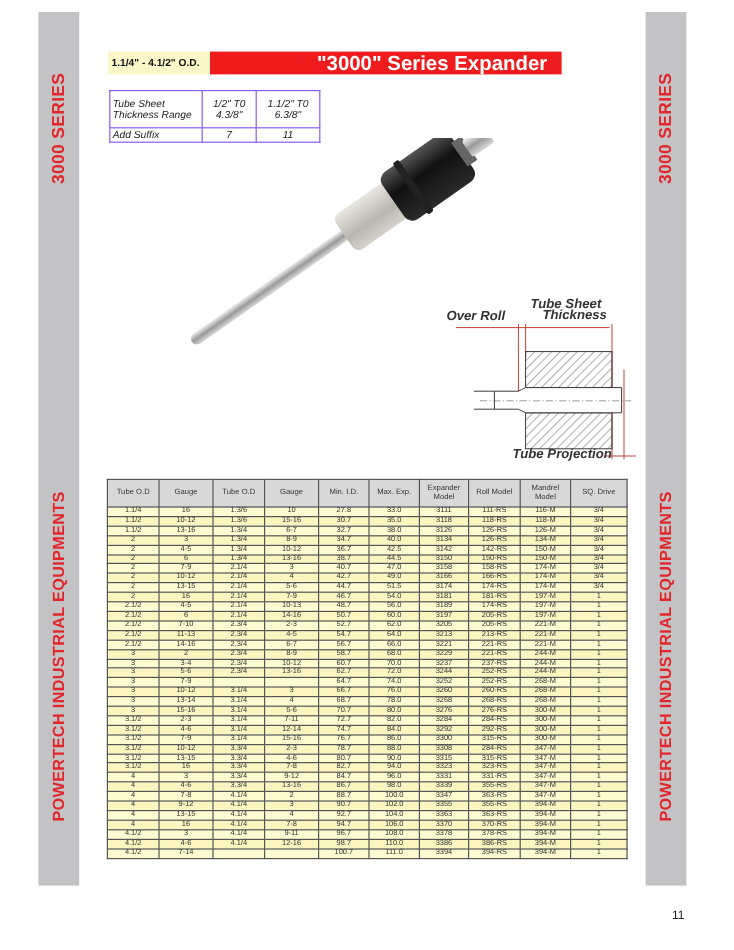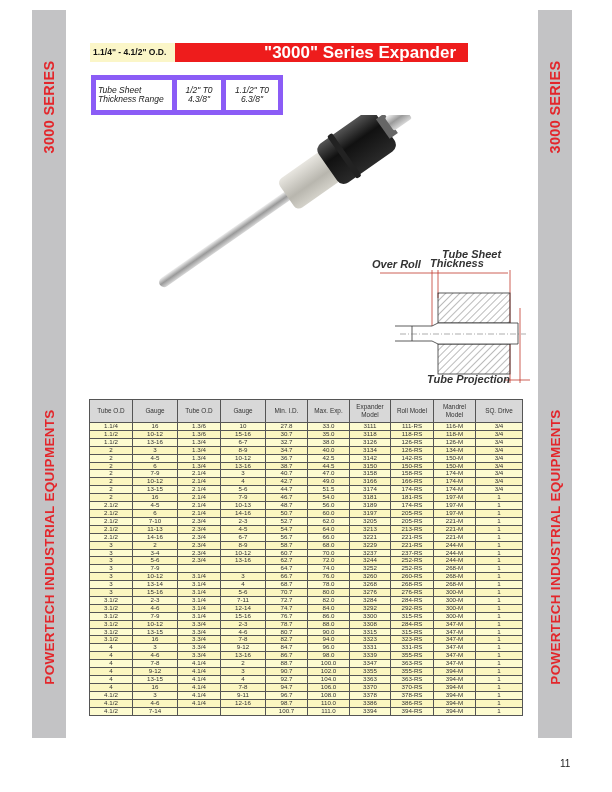--- a/index.html
+++ b/index.html
@@ -8,21 +8,21 @@
   .side-bar.left { left:32px; }
   .side-bar.right { left:538px; }
   .side-text { position:absolute; left:50%; transform:translate(-50%,-50%) rotate(-90deg); white-space:nowrap; color:#e3262b; font-weight:bold; font-size:14px; letter-spacing:0.3px; }
   .side-text.series { top:97px; font-size:14.5px; }
   .side-text.company { top:537px; font-size:13.5px; }
 
   .od-label { position:absolute; left:90px; top:43px; width:85px; height:19px; background:#fbf6c8; font-size:8.5px; font-weight:bold; line-height:19px; padding-left:3px; color:#111; }
   .title-bar { position:absolute; left:175px; top:43px; width:293px; height:19px; background:#ee1c1c; color:#fff; font-weight:bold; font-size:17px; line-height:19px; text-align:right; padding-right:12px; box-sizing:border-box; }
 
   table.spec { position:absolute; left:91px; top:75px; border-collapse:collapse; font-style:italic; font-size:8.5px; color:#222; }
-  table.spec td { border:5px solid #8b5cf6; padding:0 2px; line-height:9px; vertical-align:middle; }
+  table.spec td { border:1px solid #8b5cf6; padding:0 2px; line-height:9px; vertical-align:middle; }
   table.spec td.c { text-align:center; }
   table.spec td.lbl { width:72px; }
   table.spec td.v1 { width:40px; }
   table.spec td.v2 { width:48px; }
 
   .tool { position:absolute; left:150px; top:115px; width:340px; height:180px; }
 
   .diagram { position:absolute; left:370px; top:248px; width:160px; height:135px; }
   .diagram .dtext { position:absolute; font-style:italic; font-size:11px; color:#333; white-space:nowrap;font-weight:bold; }
 
@@ -47,20 +47,25 @@
 
 <div class="od-label">1.1/4" - 4.1/2" O.D.</div>
 <div class="title-bar">"3000" Series Expander</div>
 
 <table class="spec">
   <tbody>
       <tr>
     <td class="lbl" style="height:30px">Tube Sheet Thickness Range</td>
     <td class="c v1">1/2" T0 4.3/8"</td>
     <td class="c v2">1.1/2" T0 6.3/8"</td>
+  </tr>
+  <tr>
+    <td class="lbl" style="height:11px">Add Suffix</td>
+    <td class="c">7</td>
+    <td class="c">11</td>
   </tr>
 </tbody>
   </table>
 
 <svg class="tool" viewBox="0 0 340 180">
   <defs>
     <linearGradient id="steel" x1="0" y1="0" x2="0" y2="1">
       <stop offset="0" stop-color="#eeeeee"></stop>
         <stop offset="0.5" stop-color="#9a9a9a"></stop>
         <stop offset="1" stop-color="#d8d8d8"></stop>
@@ -100,21 +105,21 @@
     <line x1="150" y1="60" x2="150" y2="135" stroke="#c0392b" stroke-width="0.8"></line>
     <rect x="68" y="45" width="72" height="30" fill="url(#hatch)" stroke="#333" stroke-width="0.8"></rect>
     <rect x="68" y="96" width="72" height="30" fill="url(#hatch)" stroke="#333" stroke-width="0.8"></rect>
     <path d="M42,78 L62,78 L68,75 L148,75 L148,96 L68,96 L62,93 L42,93 Z" fill="#fff" stroke="#333" stroke-width="0.8"></path>
     <line x1="30" y1="86" x2="156" y2="86" stroke="#777" stroke-width="0.6" stroke-dasharray="6,2,1,2"></line>
     <path d="M25,78 L42,78 M25,93 L42,93" stroke="#333" stroke-width="0.8"></path>
     <line x1="135" y1="132" x2="160" y2="132" stroke="#c0392b" stroke-width="0.8"></line>
   </svg>
   <div class="dtext" style="left:2px; top:10px;">Over Roll</div>
   <div class="dtext" style="left:72px; top:0px;">Tube Sheet</div>
-  <div class="dtext" style="left:60px; top:9px;">Thickness</div>
+  <div class="dtext" style="left:82px; top:9px;">Thickness</div>
   <div class="dtext" style="left:57px; top:125px;">Tube Projection</div>
 </div>
 
 <table class="data">
   <thead>
     <tr>
       <th style="width:38px">Tube O.D</th>
       <th style="width:40px">Gauge</th>
       <th style="width:38px">Tube O.D</th>
       <th style="width:40px">Gauge</th>

